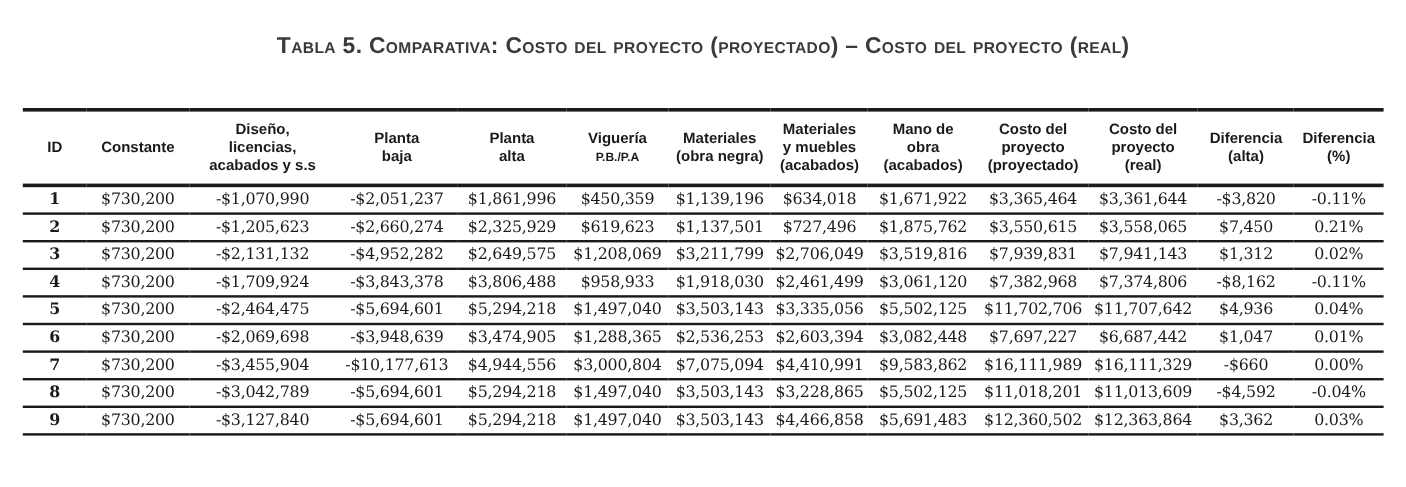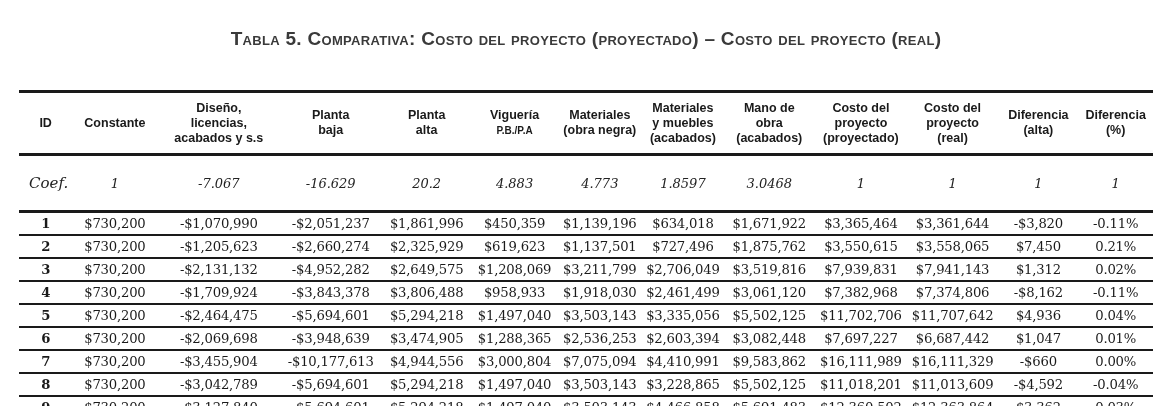--- a/index.html
+++ b/index.html
@@ -65,35 +65,20 @@
       <th><span>Materiales</span><br><span>(obra negra)</span></th>
       <th><span>Materiales</span><br><span>y muebles</span><br><span>(acabados)</span></th>
       <th><span>Mano de</span><br><span>obra</span><br><span>(acabados)</span></th>
       <th><span>Costo del</span><br><span>proyecto</span><br><span>(proyectado)</span></th>
       <th><span>Costo del</span><br><span>proyecto</span><br><span>(real)</span></th>
       <th><span>Diferencia</span><br><span>(alta)</span></th>
       <th><span>Diferencia</span><br><span>(%)</span></th>
     </tr>
   </thead>
   <tbody id="tbody">
-    <tr class="coef">
-      <td class="first">Coef.</td>
-      <td>1</td>
-      <td>-7.067</td>
-      <td>-16.629</td>
-      <td>20.2</td>
-      <td>4.883</td>
-      <td>4.773</td>
-      <td>1.8597</td>
-      <td>3.0468</td>
-      <td>1</td>
-      <td>1</td>
-      <td>1</td>
-      <td>1</td>
-    </tr>
   <tr class="data">
         <td class="id">1</td>
         <td>$730,200</td>
         <td>-$1,070,990</td>
         <td>-$2,051,237</td>
         <td>$1,861,996</td>
         <td>$450,359</td>
         <td>$1,139,196</td>
         <td>$634,018</td>
         <td>$1,671,922</td>

